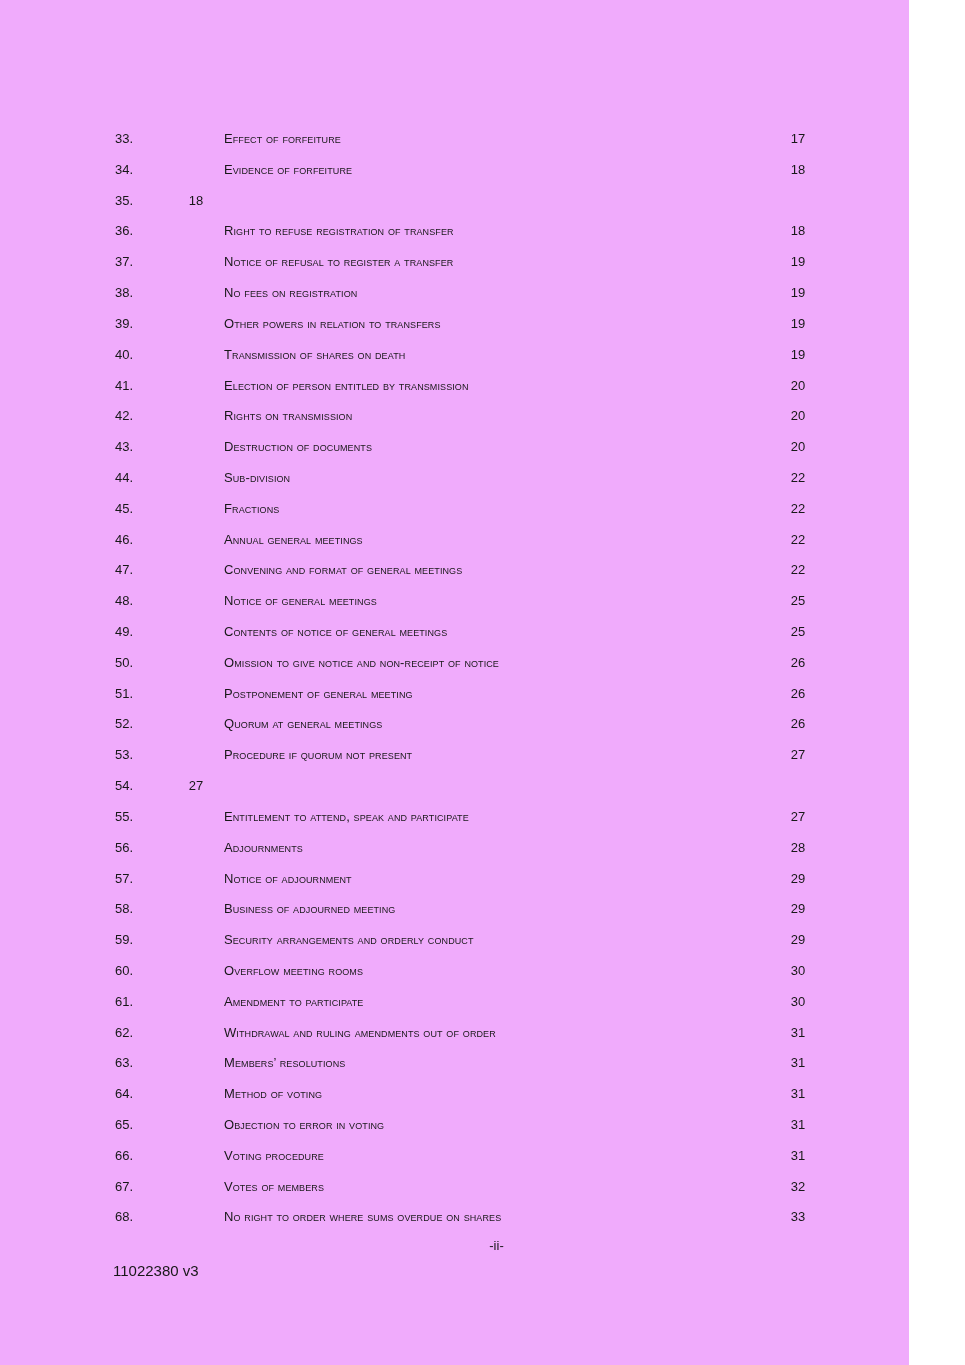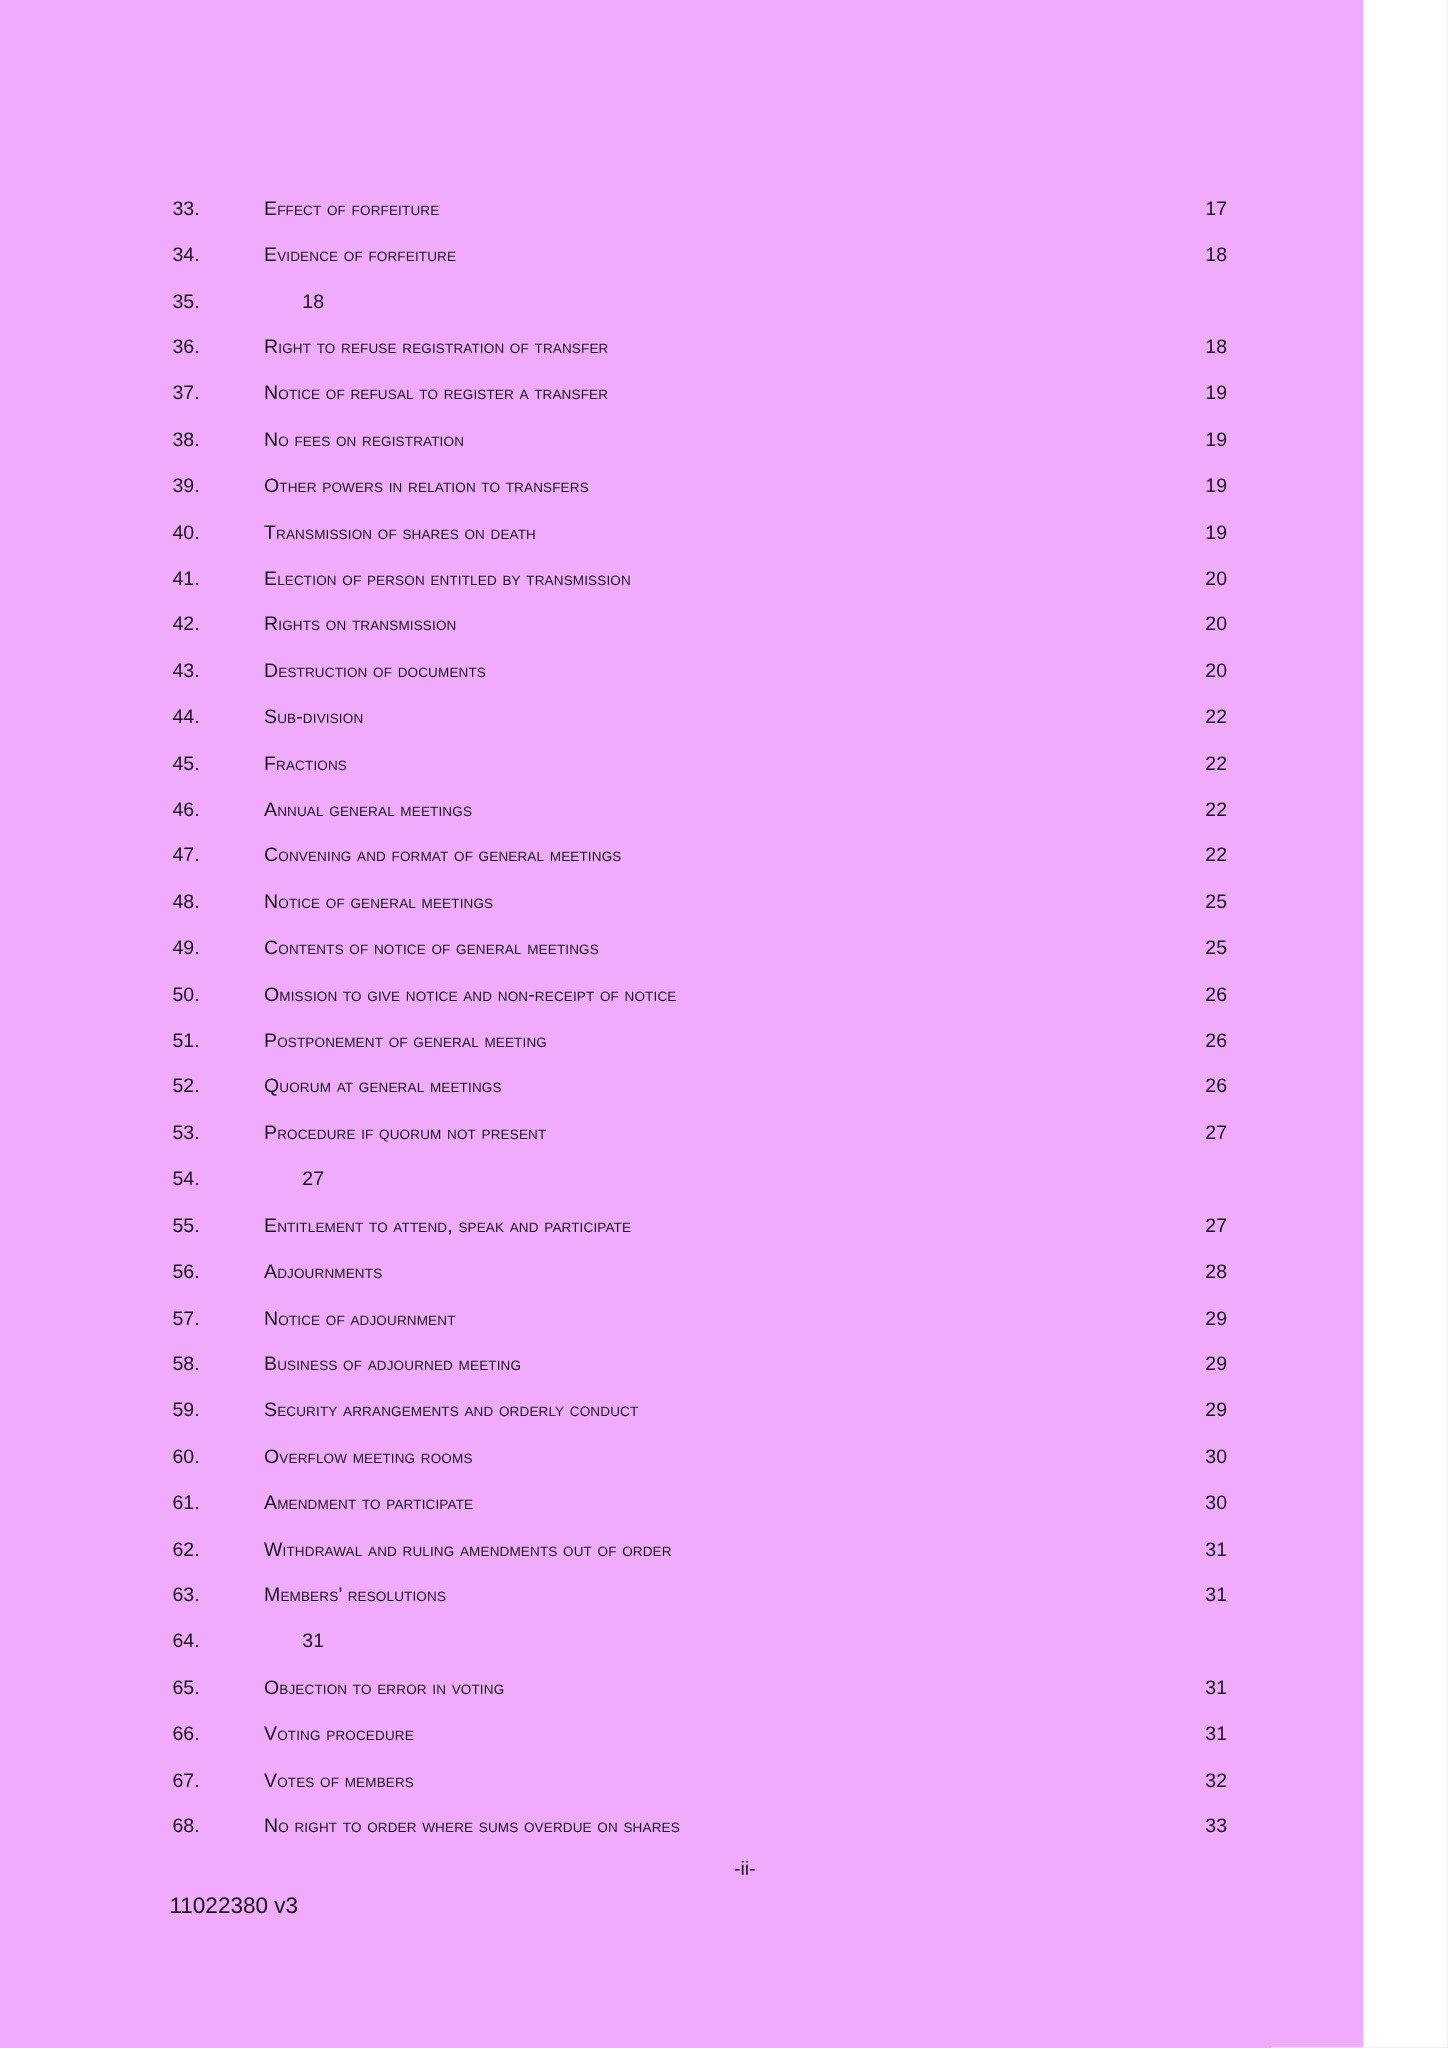--- a/index.html
+++ b/index.html
@@ -29,25 +29,26 @@
     line-height: 15px;
   }
   .toc-num {
     width: 61px;
     flex: 0 0 61px;
   }
   .toc-title {
     flex: 1 1 auto;
     font-variant: small-caps;
     letter-spacing: 0.1px;
+    margin-left: 48px;
   }
   .toc-page {
     flex: 0 0 auto;
     min-width: 40px;
-    text-align: right;
+    text-align: center;
   }
   .footer-page-label {
     position: absolute;
     top: 1238px;
     left: 14px;
     width: 965px;
     text-align: center;
     font-size: 13px;
     line-height: 15px;
   }
@@ -243,20 +244,21 @@
   </li>
 
   <li class="toc-row">
     <span class="toc-num">63.</span>
     <span class="toc-title">Members’ resolutions</span>
     <span class="toc-page">31</span>
   </li>
 
   <li class="toc-row">
     <span class="toc-num">64.</span>
+    <span class="toc-title">Method of voting</span>
     <span class="toc-page">31</span>
   </li>
 
   <li class="toc-row">
     <span class="toc-num">65.</span>
     <span class="toc-title">Objection to error in voting</span>
     <span class="toc-page">31</span>
   </li>
 
   <li class="toc-row">

